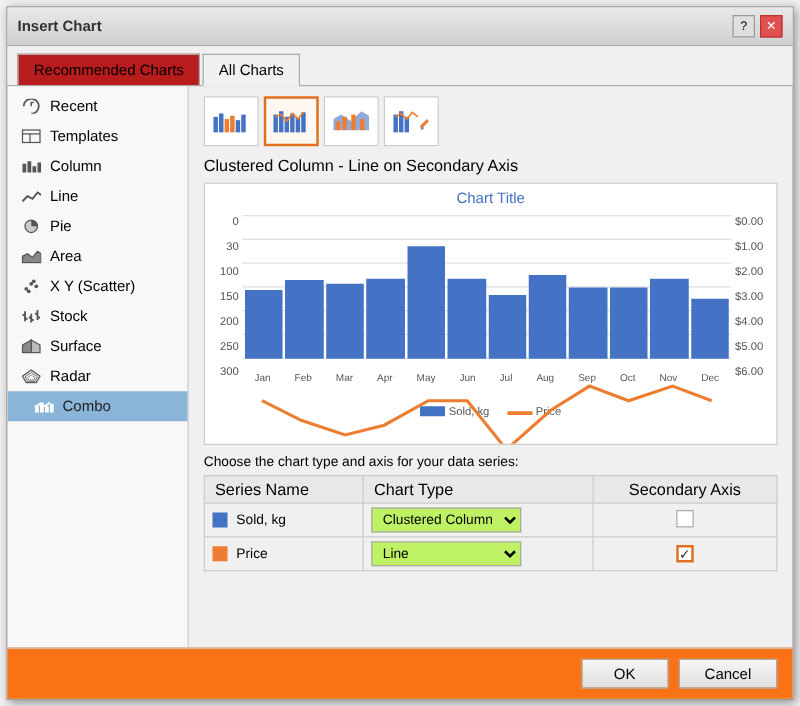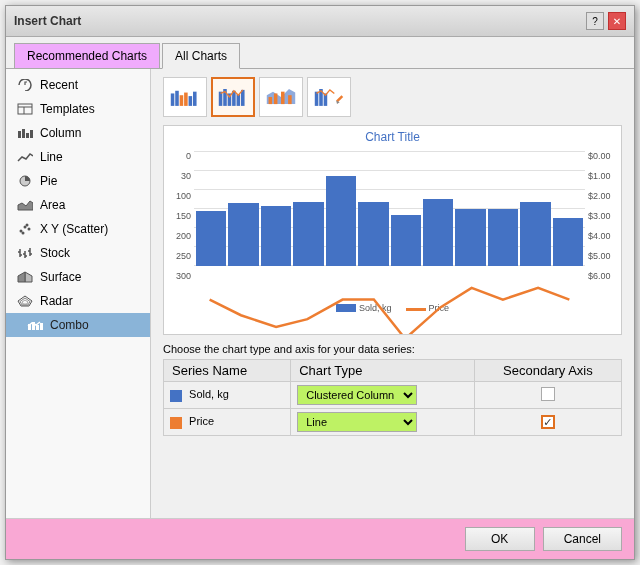--- a/index.html
+++ b/index.html
@@ -34,21 +34,21 @@
     .tabs-row {
       display: flex;
       padding: 6px 8px 0 8px;
       border-bottom: 1px solid #aaa;
       background: #f0f0f0;
     }
     .tab {
       padding: 5px 12px;
       border: 1px solid #aaa;
       border-bottom: none;
-      background: #f0abfc;
+      background: #b91c1c;
       cursor: pointer;
       font-size: 12px;
       margin-right: 2px;
     }
     .tab.active {
       background: #f0f0f0;
       border-bottom: 1px solid #f0f0f0;
       margin-bottom: -1px;
       z-index: 1;
     }
@@ -265,21 +265,21 @@
       background: white;
     }
     .cb.checked::after { content: '✓'; font-size: 11px; color: #333; }
 
     .dialog-footer {
       display: flex;
       justify-content: flex-end;
       padding: 8px 12px;
       gap: 8px;
       border-top: 1px solid #ccc;
-      background: #f9a8d4;
+      background: #f97316;
     }
     .footer-btn {
       padding: 4px 20px;
       border: 1px solid #aaa;
       background: linear-gradient(to bottom, #f5f5f5, #e0e0e0);
       cursor: pointer;
       font-size: 12px;
       min-width: 70px;
     }
 
@@ -477,20 +477,21 @@
             <rect x="2" y="8" width="4" height="16" fill="#4472c4"></rect>
               <rect x="7" y="5" width="4" height="19" fill="#4472c4"></rect>
             <rect x="12" y="10" width="4" height="14" fill="#4472c4"></rect>
             <polyline points="4,10 9,7 14,12 19,6 24,10" stroke="#ed7d31" stroke-width="1.5" fill="none"></polyline>
             <path d="M26,18 L32,12 L34,14 L28,20 Z" fill="#ed7d31"></path>
             <path d="M26,18 L27,22 L30,20 Z" fill="#888"></path>
           </svg>
         </div>
       </div>
 
+      <div class="chart-title-label">Clustered Column - Line on Secondary Axis</div>
 
       <div class="chart-preview">
         <div class="chart-inner-title">Chart Title</div>
         <div class="chart-area">
           <div class="y-axis-left">
             <span>300</span>
             <span>250</span>
             <span>200</span>
             <span>150</span>
             <span>100</span>
@@ -517,20 +518,34 @@
                 <div class="bar" style="height: 44%;"></div>
                 <div class="bar" style="height: 58%;"></div>
                 <div class="bar" style="height: 50%;"></div>
                 <div class="bar" style="height: 50%;"></div>
                 <div class="bar" style="height: 56%;"></div>
                 <div class="bar" style="height: 42%;"></div>
               </div>
             <svg class="line-overlay" id="line-svg" viewBox="0 0 100 100" preserveAspectRatio="none">
             <polyline points="4,38 12,42 21,45 29,43 38,38 46,38 54,48 63,40 71,35 79,38 88,35 96,38" fill="none" stroke="#ed7d31" stroke-width="2.5" vector-effect="non-scaling-stroke"></polyline>
               </svg>
+            <div class="x-labels" id="x-labels">
+            <span>Jan</span>
+                <span>Feb</span>
+                <span>Mar</span>
+                <span>Apr</span>
+                <span>May</span>
+                <span>Jun</span>
+                <span>Jul</span>
+                <span>Aug</span>
+                <span>Sep</span>
+                <span>Oct</span>
+                <span>Nov</span>
+                <span>Dec</span>
+              </div>
           </div>
           <div class="y-axis-right">
             <span>$6.00</span>
             <span>$5.00</span>
             <span>$4.00</span>
             <span>$3.00</span>
             <span>$2.00</span>
             <span>$1.00</span>
             <span>$0.00</span>
           </div>

